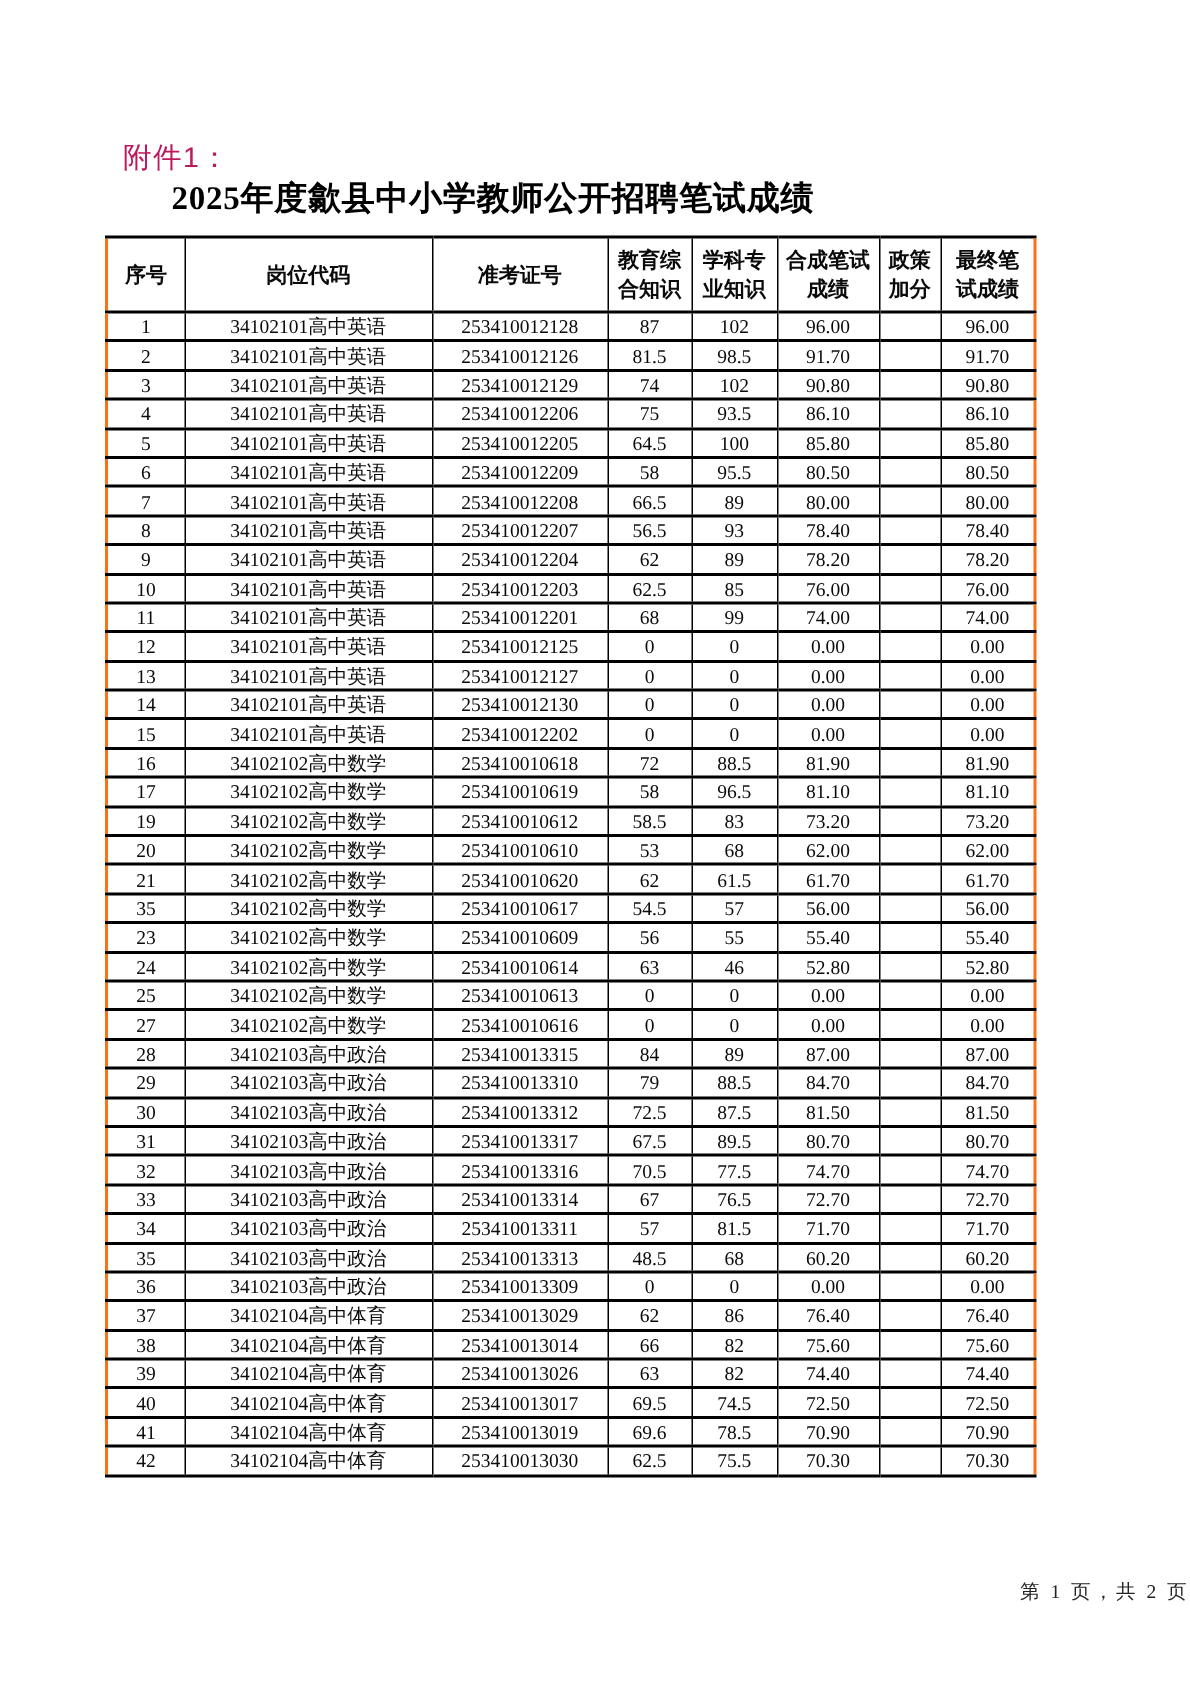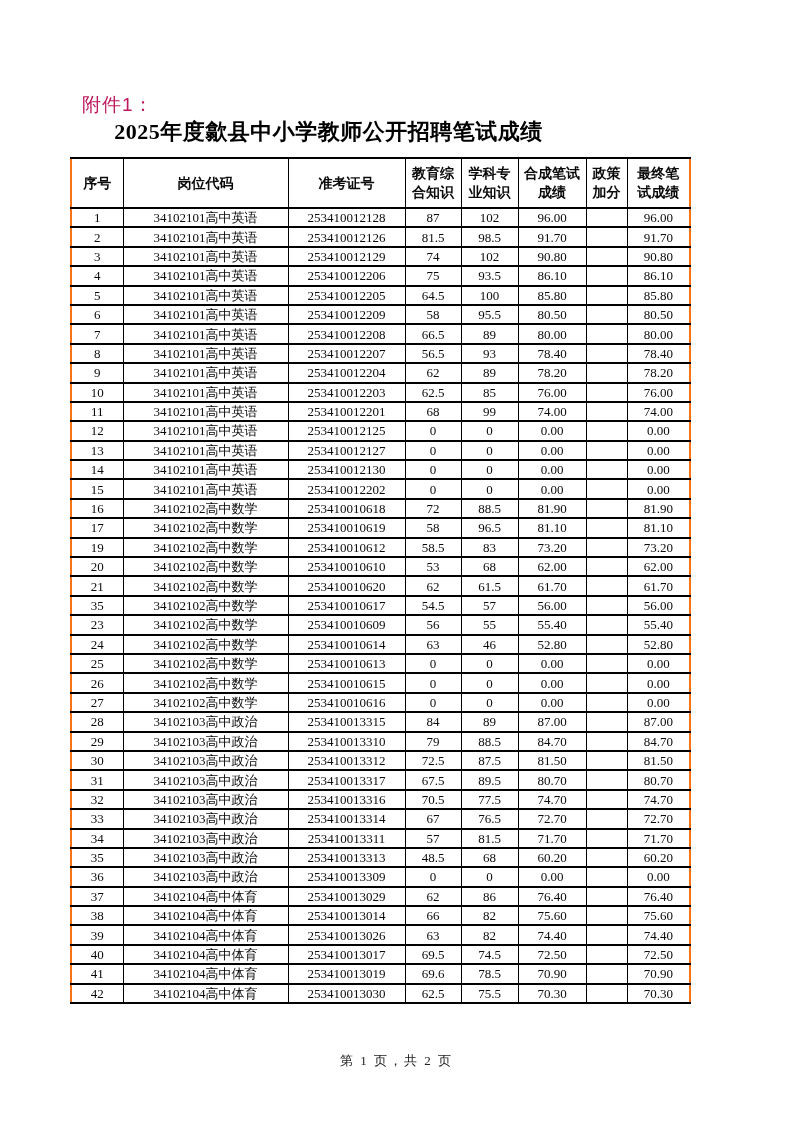--- a/index.html
+++ b/index.html
@@ -77,21 +77,21 @@
     padding: 0;
     white-space: nowrap;
     overflow: hidden;
     color: #0a0a0a;
   }
   .page-footer {
     position: absolute;
     left: 0;
     top: 1052px;
     width: 793px;
-    text-align: center;
+    text-align: right;
     font-size: 13px;
     color: #222;
     font-family: "Liberation Serif", "DejaVu Serif", serif;
     letter-spacing: 2px;
   }
 </style>
 </head>
 <body>
 
 <div class="page">
@@ -363,30 +363,20 @@
           <td>25</td>
           <td>34102102高中数学</td>
           <td>253410010613</td>
           <td>0</td>
           <td>0</td>
           <td>0.00</td>
           <td></td>
           <td>0.00</td>
         </tr>
         <tr>
-          <td>26</td>
-          <td>34102102高中数学</td>
-          <td>253410010615</td>
-          <td>0</td>
-          <td>0</td>
-          <td>0.00</td>
-          <td></td>
-          <td>0.00</td>
-        </tr>
-        <tr>
           <td>27</td>
           <td>34102102高中数学</td>
           <td>253410010616</td>
           <td>0</td>
           <td>0</td>
           <td>0.00</td>
           <td></td>
           <td>0.00</td>
         </tr>
         <tr>

